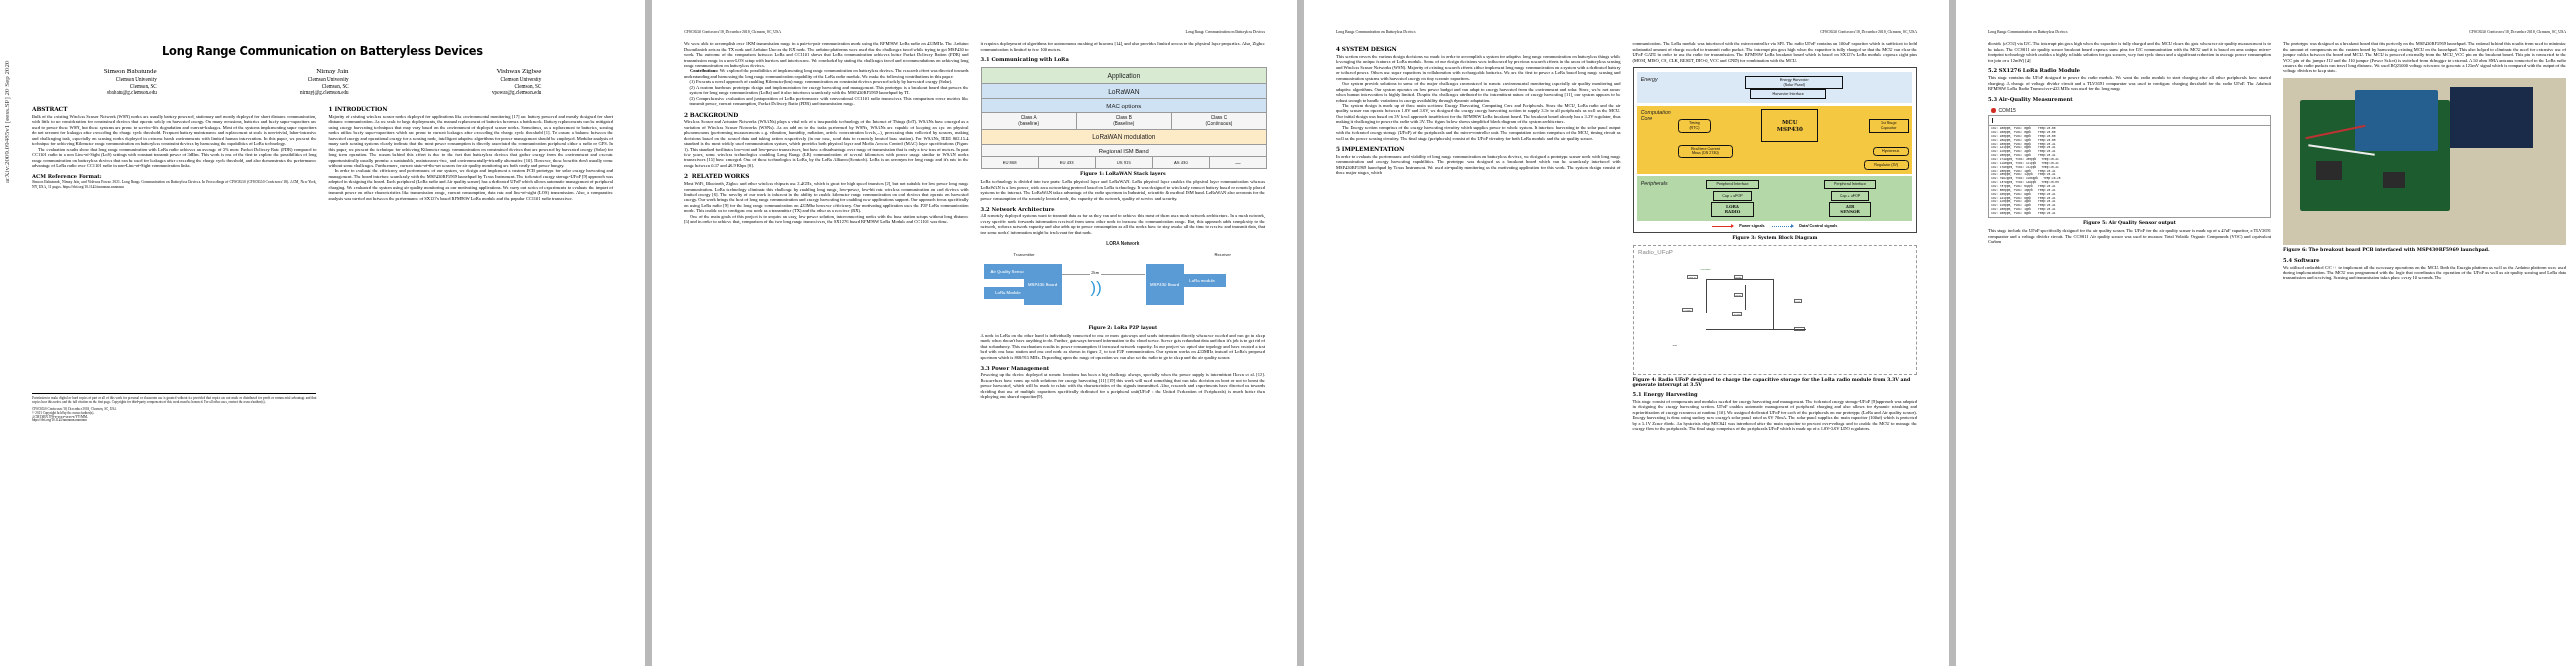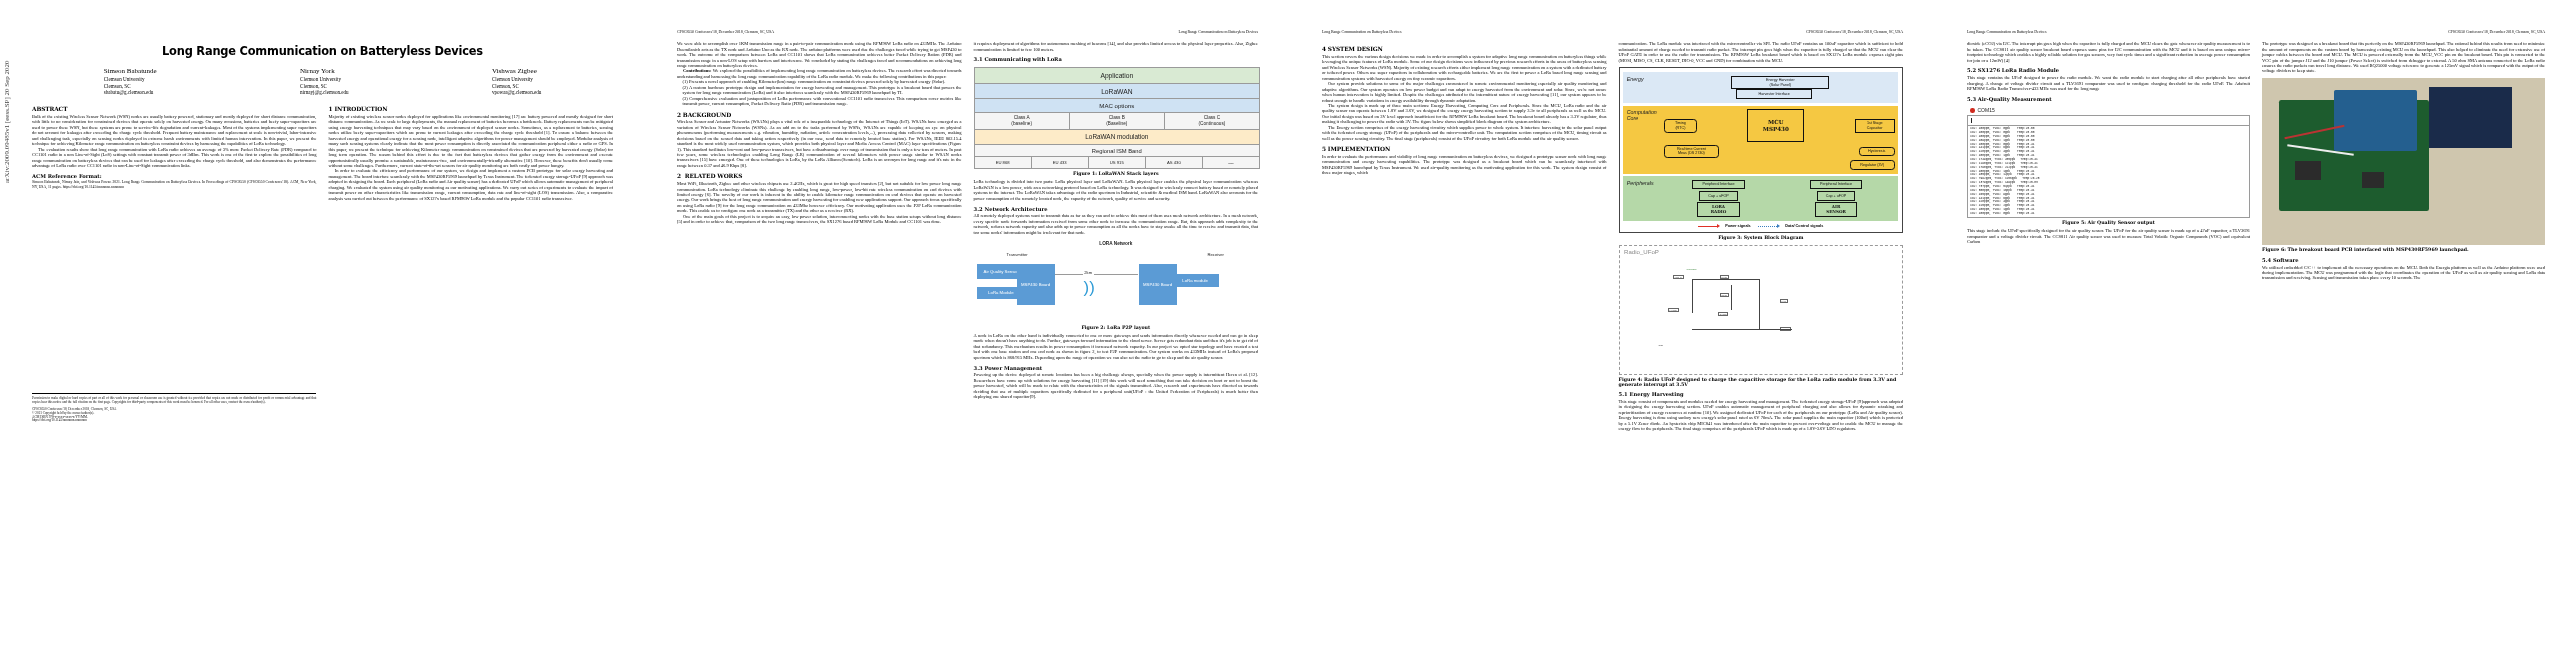--- a/index.html
+++ b/index.html
@@ -1,32 +1,32 @@
 <!DOCTYPE html>
 <html style="font-size:9px"><head>
 <meta charset="utf-8">
 <style>
   html,body{margin:0;padding:0;background:#b9b9b9;}
   body{font-family:"Liberation Serif",serif;}
-  .sheet-row{display:flex;width:2115px;height:667px;background:#b9b9b9;gap:0;}
+  .sheet-row{display:flex;width:2115px;height:667px;background:#b9b9b9;gap:7px;}
   .page{background:#ffffff;position:relative;box-sizing:border-box;}
   .page.p1{width:645px;height:667px;padding:29px 32px 11px 32px;}
   .page.p2{width:645px;height:667px;padding:29px 32px 11px 32px;}
   .page.p3{width:645px;height:667px;padding:29px 32px 11px 32px;}
   .page.p4{width:642px;height:667px;padding:29px 32px 11px 32px;}
 
   .runhead{display:flex;justify-content:space-between;font-size:4px;color:#111;
            letter-spacing:-0.1px;height:7.8px;margin-bottom:4.4px;white-space:nowrap;}
   .runhead span{font-family:"Liberation Serif",serif;}
 
   .title{font-family:"DejaVu Sans",sans-serif;font-weight:bold;font-size:11.4px;
          text-align:center;letter-spacing:-0.2px;margin:14.5px 0 9px 0;color:#000;}
 
   .authors{display:flex;justify-content:space-around;margin-bottom:5.6px;}
-  .author{text-align:left;font-size:5px;line-height:1.28;}
+  .author{text-align:right;font-size:5px;line-height:1.28;}
   .author .nm{font-size:7px;margin-bottom:0.6px;}
   .author .af,.author .ct,.author .em{font-size:5.1px;}
 
   .cols{display:flex;gap:12.2px;}
   .col{width:288px;}
   .p1 .col{width:288px;}
 
   h2.sec{font-family:"DejaVu Serif",serif;font-weight:bold;font-size:5.8px;margin:5px 0 1.7px 0;letter-spacing:-0.1px;}
   h3.sub{font-family:"DejaVu Serif",serif;font-weight:bold;font-size:5.2px;margin:4.4px 0 1.7px 0;}
   p.t{font-size:4.5px;line-height:1.215;text-align:justify;margin:0 0 0 0;text-indent:6.1px;hyphens:auto;}
@@ -122,21 +122,21 @@
     <div class="title">Long Range Communication on Batteryless Devices</div>
 
     <div class="authors">
       <div class="author">
         <div class="nm">Simeon Babatunde</div>
         <div class="af">Clemson University</div>
         <div class="ct">Clemson, SC</div>
         <div class="em">sbabatu@g.clemson.edu</div>
       </div>
       <div class="author">
-        <div class="nm">Nirnay York</div>
+        <div class="nm">Nirnay Jain</div>
         <div class="af">Clemson University</div>
         <div class="ct">Clemson, SC</div>
         <div class="em">nirnayj@g.clemson.edu</div>
       </div>
       <div class="author">
         <div class="nm">Vishwas Zigbee</div>
         <div class="af">Clemson University</div>
         <div class="ct">Clemson, SC</div>
         <div class="em">vpowar@g.clemson.edu</div>
       </div>

